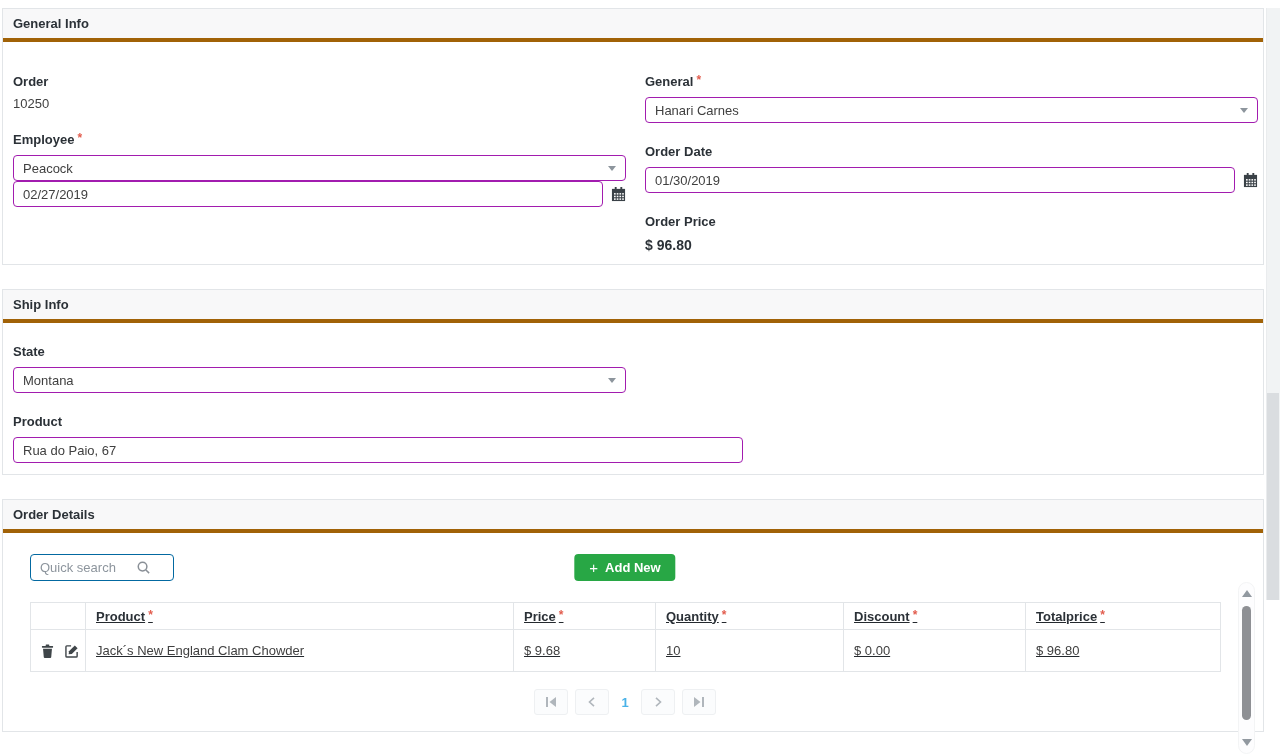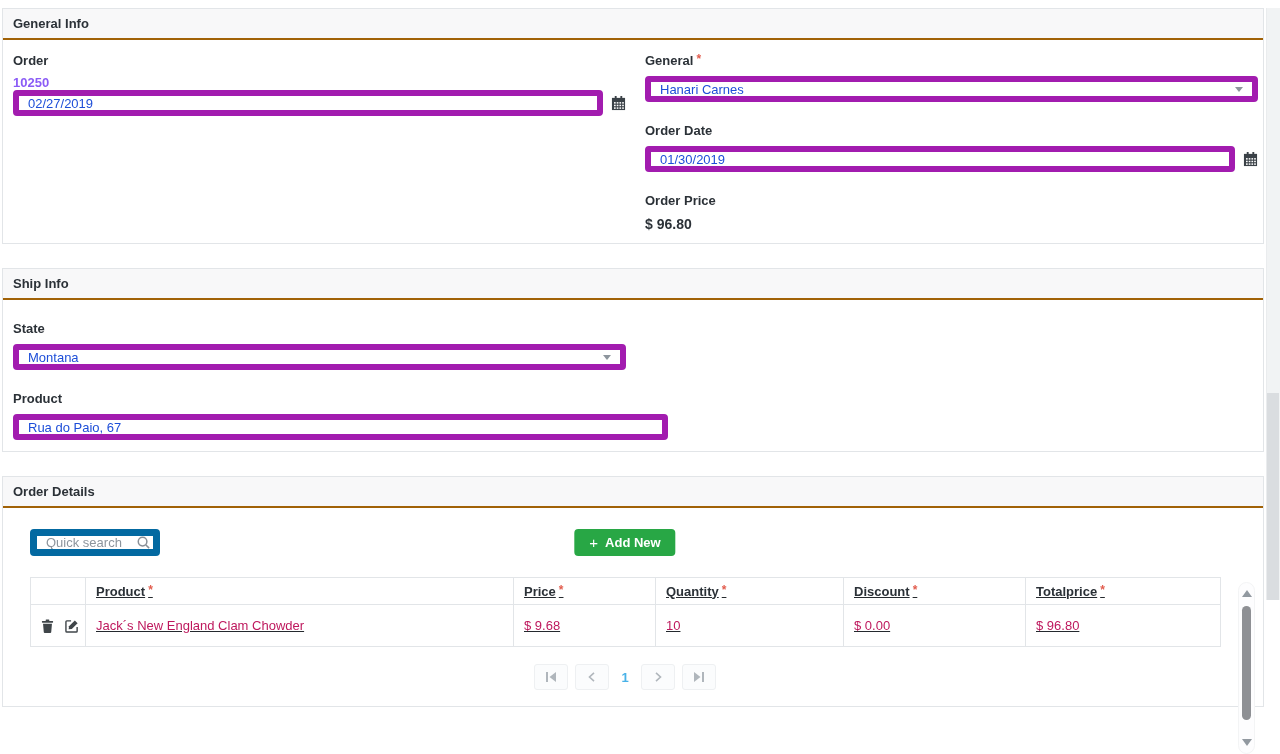--- a/index.html
+++ b/index.html
@@ -2,55 +2,55 @@
 <html><head>
 <meta charset="utf-8">
 <style>
   html,body{margin:0;padding:0;background:#fff;}
   body{width:1280px;height:754px;overflow:hidden;font-family:"Liberation Sans",sans-serif;font-size:13px;color:#24292e;position:relative;}
   .page{position:relative;width:1280px;height:754px;}
 
   
   .panel{margin:0 16px 24px 2px;border:1px solid #e2e5e8;background:#fff;}
   .panel.first{margin-top:8px;}
-  .panel-header{background:#f8f8f9;border-bottom:2px solid #a16207;padding:7px 10px;font-weight:700;font-size:13px;color:#2b3137;}
+  .panel-header{background:#f8f8f9;border-bottom:4px solid #a16207;padding:7px 10px;font-weight:700;font-size:13px;color:#2b3137;}
   .panel-body{display:flex;padding:0 7px 11px 10px;}
   .fcol{width:613px;}
   .fcol.left{margin-right:19px;}
 
-  .field-label{font-weight:700;font-size:13px;color:#2b3137;margin:14px 0 8px;line-height:14px;}
+  .field-label{font-weight:700;font-size:13px;color:#2b3137;margin:33px 0 8px;line-height:14px;}
   .fcol .field + .field .field-label{margin-top:22px;}
   .req{color:#e25d4e;margin-left:3px;font-size:12px;position:relative;top:-2px;}
 
-  .control,.text-input{box-sizing:border-box;height:26px;border:6px solid #a21caf;border-radius:4px;background:#fff;color:#1d4ed8;font-size:13px;}
+  .control,.text-input{box-sizing:border-box;height:26px;border:1px solid #a21caf;border-radius:4px;background:#fff;color:#404040;font-size:13px;}
   .select{display:flex;align-items:center;justify-content:space-between;padding:0 9px;width:613px;cursor:pointer;}
   .caret{width:0;height:0;border-left:4px solid transparent;border-right:4px solid transparent;border-top:5px solid #8d959d;}
   .text-input{padding:0 9px;font-family:"Liberation Sans",sans-serif;outline:none;display:block;}
-  .text-input.full{width:655px;}
+  .text-input.full{width:730px;}
   .date-wrap{display:flex;align-items:center;}
   .date-wrap .text-input{width:712px;}
   .cal-icon{margin-left:8px;display:inline-flex;}
-  .value-text{color:#8b5cf6;line-height:14px;font-weight:bold;}
+  .value-text{color:#404040;line-height:14px;}
   .money{font-weight:700;font-size:14px;color:#2b3137;line-height:16px;margin-top:2px;}
 
   
   .od-body{position:relative;padding:21px 0 16px;}
   .od-inner{margin-left:27px;width:1190px;position:relative;}
   .toolbar{position:relative;height:27px;margin-bottom:21px;}
   .search-box{position:relative;width:130px;}
-  .search-input{width:130px;height:27px;box-sizing:border-box;border:7px solid #0369a1;border-radius:4px;padding:0 28px 0 9px;font-family:"Liberation Sans",sans-serif;font-size:13px;color:#3f4750;outline:none;}
+  .search-input{width:144px;height:27px;box-sizing:border-box;border:1px solid #0369a1;border-radius:4px;padding:0 28px 0 9px;font-family:"Liberation Sans",sans-serif;font-size:13px;color:#3f4750;outline:none;}
   .search-input::placeholder{color:#8d959d;}
   .search-icon{position:absolute;right:9px;top:6px;}
   .btn-add{position:absolute;left:50%;top:0;transform:translateX(-50%);height:27px;background:#28a745;border:none;border-radius:4px;color:#fff;font-family:"Liberation Sans",sans-serif;font-size:13px;font-weight:700;padding:0 15px;display:flex;align-items:center;gap:7px;cursor:pointer;}
   .btn-add .plus{font-size:15px;font-weight:400;line-height:15px;}
 
   table.grid{border-collapse:collapse;width:1190px;table-layout:fixed;text-decoration:underline;}
   .grid th,.grid td{border:1px solid #e2e5e8;text-align:left;font-weight:400;}
   .grid th{font-weight:700;padding:5px 10px;height:16px;color:#2b3137;font-size:13px;}
-  .grid td{padding:0 10px;height:41px;color:#be185d;vertical-align:middle;}
+  .grid td{padding:0 10px;height:41px;color:#404040;vertical-align:middle;}
   .col-icons{width:55px;}
   .col-product{width:428px;}
   .col-price{width:142px;}
   .col-qty{width:188px;}
   .col-disc{width:182px;}
   .col-total{width:195px;}
   .row-icons{display:flex;align-items:center;gap:11px;padding-left:0px;}
   .icon-btn{display:inline-flex;cursor:pointer;}
 
   .pagination{margin-top:17px;display:flex;justify-content:center;align-items:center;gap:7px;}
@@ -74,20 +74,27 @@
 
 <div class="page">
 
   <div class="panel first">
     <div class="panel-header">General Info</div>
     <div class="panel-body">
       <div class="fcol left">
         <div class="field">
           <div class="field-label">Order</div>
           <div class="value-text">10250</div>
+        </div>
+        <div class="field">
+          <div class="field-label"><span>Employee</span><span class="req">*</span></div>
+          <div class="control select">
+            <span>Peacock</span>
+            <span class="caret"></span>
+          </div>
         </div>
         <div class="field">
           <div class="date-wrap">
             <input class="text-input" value="02/27/2019" style="">
             <span class="cal-icon icon-btn">
               <svg width="15" height="15" viewBox="0 0 16 16" fill="#3a4147">
                   <path d="M4 0h2v3H4zM10 0h2v3h-2z"></path>
                   <path d="M1 2h14v13H1z"></path>
                   <g fill="#fff">
                     <rect x="3.2" y="6.5" width="1.8" height="1.6"></rect>

